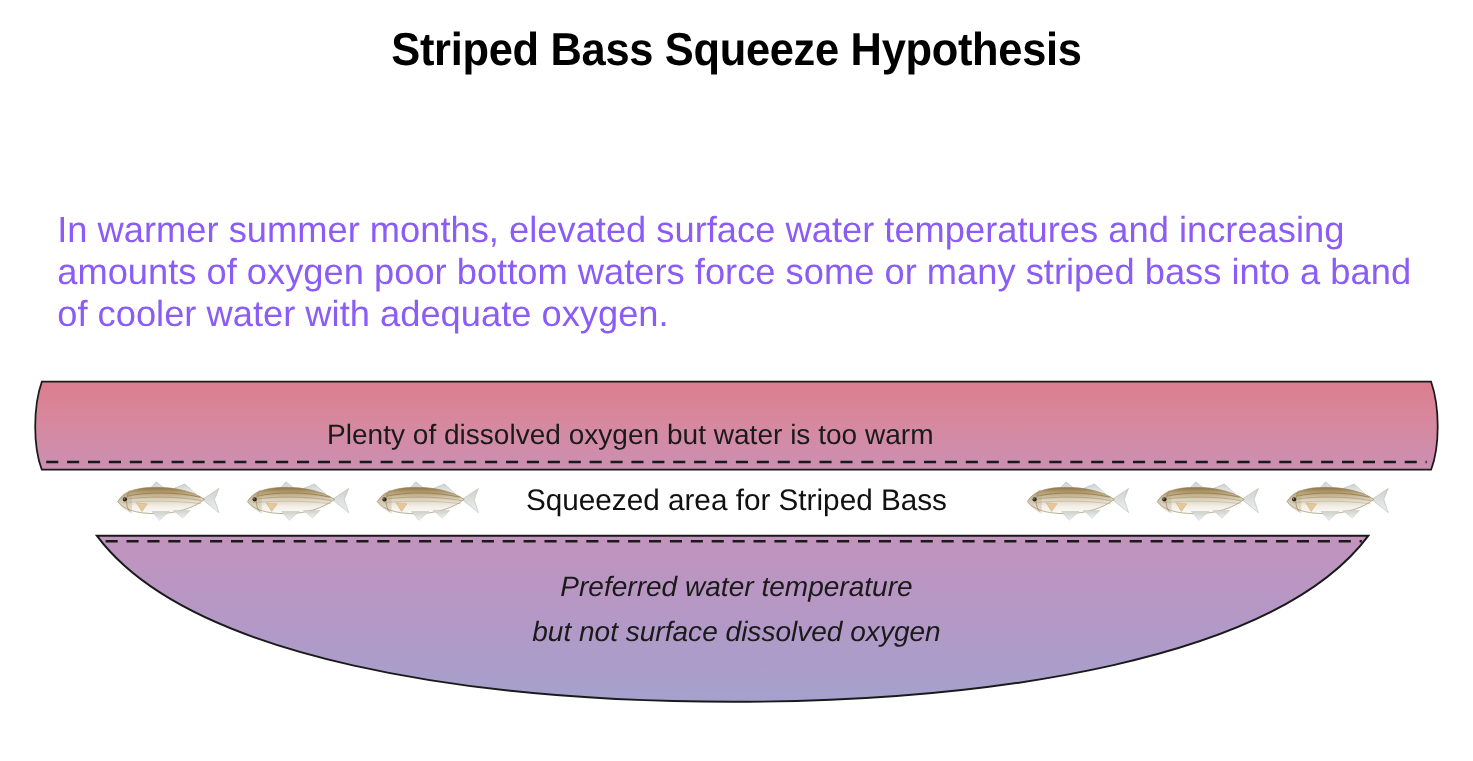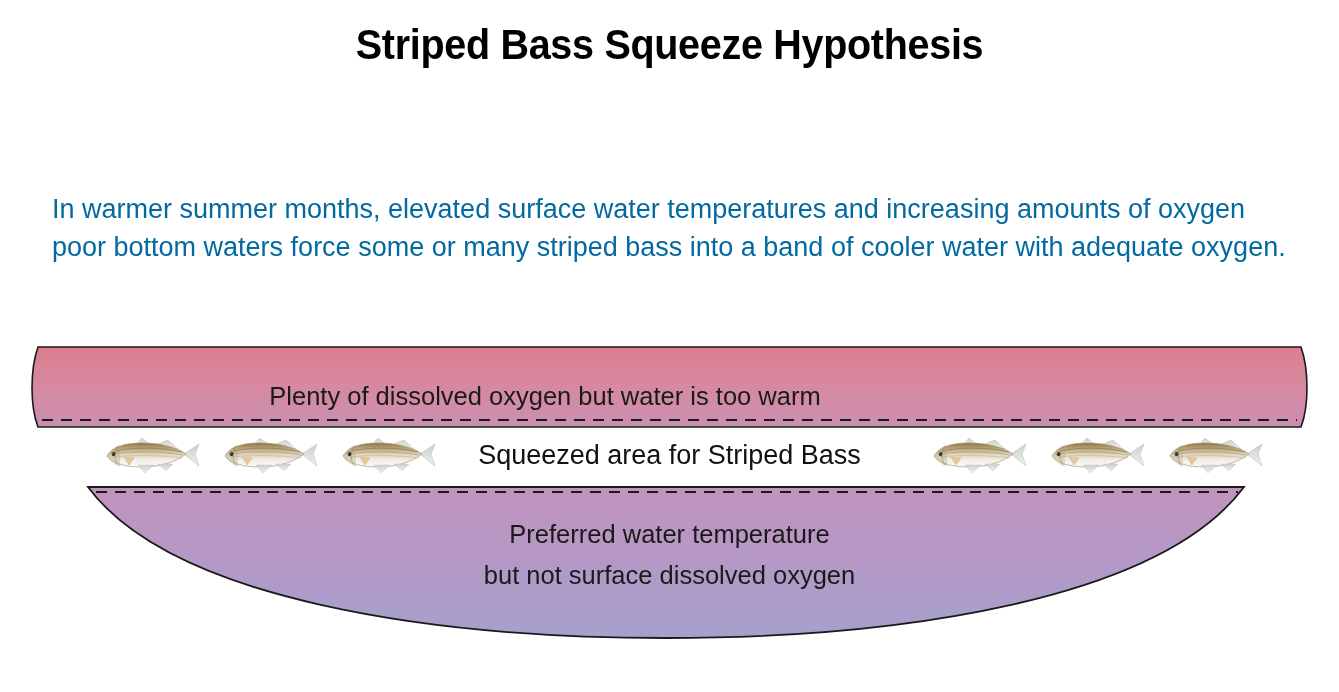--- a/index.html
+++ b/index.html
@@ -32,23 +32,23 @@
     line-height: 1.1;
     white-space: nowrap;
   }
 
   
   #intro-paragraph {
     position: absolute;
     top: 190px;
     left: 52px;
     width: 1240px;
-    font-size: 27px;
+    font-size: 33px;
     line-height: 38px;
-    color: #0369a1;
+    color: #8b5cf6;
     font-family: "Liberation Sans", sans-serif;
   }
 
   
   #diagram {
     position: absolute;
     left: 0;
     top: 330px;
     width: 1339px;
     height: 330px;
@@ -67,34 +67,36 @@
     font-family: "Liberation Sans", sans-serif;
     color: #1a1a1a;
     white-space: nowrap;
     pointer-events: none;
   }
   #warm-band-label {
     left: 0;
     width: 1090px;
     top: 52px;
     font-size: 25.5px;
+    padding-left: 28px;
   }
   #squeeze-band-label {
     left: 0;
     width: 1339px;
     top: 110px;
     font-size: 27px;
     color: #111111;
   }
   #cold-band-label {
     left: 0;
     width: 1339px;
     top: 184px;
     font-size: 25.5px;
     line-height: 41px;
+    font-style: italic;
   }
 
   
   .fish {
     position: absolute;
     top: 103px;
     width: 104px;
     height: 44px;
   }
   .fish svg { display: block; width: 104px; height: 44px; }

